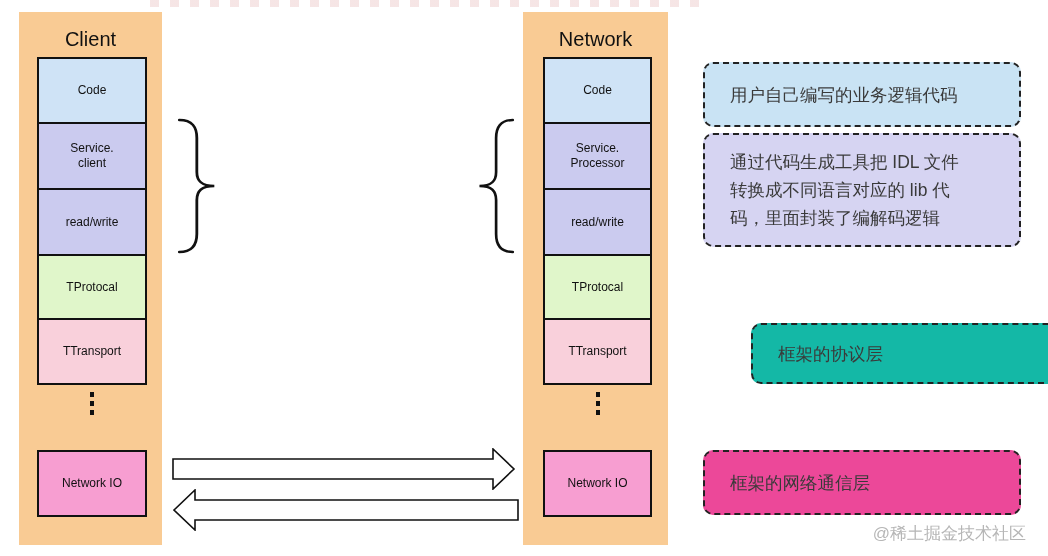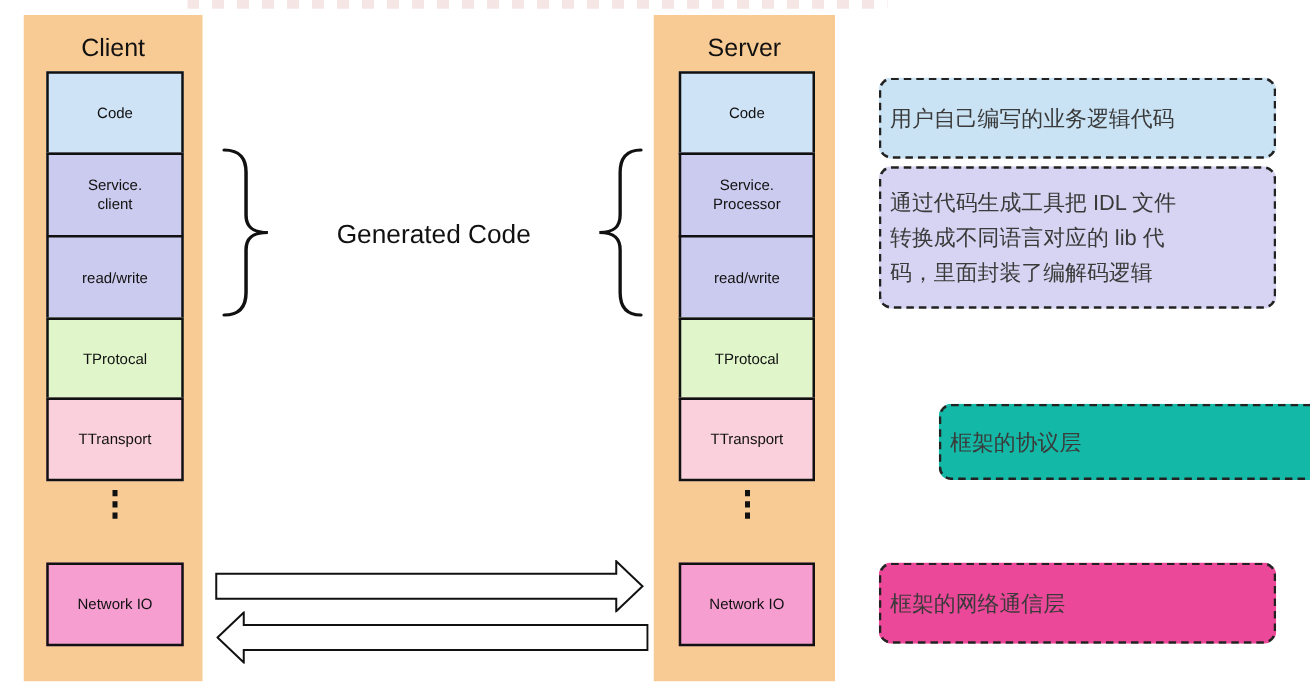--- a/index.html
+++ b/index.html
@@ -75,21 +75,21 @@
   .arrow svg { display: block; width: 100%; height: 100%; }
 
   .annotation {
     position: absolute;
     left: 703px;
     width: 318px;
     border: 2px dashed #222;
     border-radius: 10px;
     display: flex;
     align-items: center;
-    padding-left: 7px;
+    padding-left: 25px;
     padding-right: 10px;
     font-size: 17.5px;
     line-height: 28px;
     color: #3a3a3a;
     white-space: pre-line;
   }
 
   .watermark {
     position: absolute;
     right: 22px; bottom: 11px;
@@ -114,42 +114,41 @@
   <div class="stack-box" style="left: 37px; top: 254px; width: 110px; height: 66px; background: rgb(224, 246, 202);">TProtocal</div>
   <div class="stack-box" style="left: 37px; top: 318px; width: 110px; height: 67px; background: rgb(249, 208, 219);">TTransport</div>
   <div class="dots" style="left:37px; top:392px; width:110px;">
     <span class="dot"></span>
       <span class="dot"></span>
       <span class="dot"></span>
   </div>
   <div class="stack-box" style="left: 37px; top: 450px; width: 110px; height: 67px; background: rgb(247, 158, 209);">Network IO</div>
 
   <div class="panel" style="left: 523px; width: 145px; background: rgb(249, 203, 148);">
-    <div class="panel-title">Server</div>
+    <div class="panel-title">Network</div>
   </div>
   <div class="stack-box" style="left: 543px; top: 57px; width: 109px; height: 67px; background: rgb(207, 227, 246);">Code</div>
   <div class="stack-box" style="left: 543px; top: 122px; width: 109px; height: 68px; background: rgb(203, 203, 239);">Service.
 Processor</div>
   <div class="stack-box" style="left: 543px; top: 188px; width: 109px; height: 68px; background: rgb(203, 203, 239);">read/write</div>
   <div class="stack-box" style="left: 543px; top: 254px; width: 109px; height: 66px; background: rgb(224, 246, 202);">TProtocal</div>
   <div class="stack-box" style="left: 543px; top: 318px; width: 109px; height: 67px; background: rgb(249, 208, 219);">TTransport</div>
   <div class="dots" style="left:543px; top:392px; width:109px;">
     <span class="dot"></span>
       <span class="dot"></span>
       <span class="dot"></span>
   </div>
   <div class="stack-box" style="left: 543px; top: 450px; width: 109px; height: 67px; background: rgb(247, 158, 209);">Network IO</div>
 
   <div class="brace" style="left:177px; top:118px; width:42px; height:136px;">
     <svg viewBox="0 0 36 136" preserveAspectRatio="none">
       <path d="M2,2 C13,2 17,9 17,20 L17,54 C17,63 21,68 32,68 C21,68 17,73 17,82 L17,116 C17,127 13,134 2,134" fill="none" stroke="#111" stroke-width="2.4" stroke-linecap="round"></path>
     </svg>
   </div>
 
-  <div class="center-label">Generated Code</div>
 
   <div class="brace" style="left:475px; top:118px; width:40px; height:136px;">
     <svg viewBox="0 0 36 136" preserveAspectRatio="none">
       <path d="M34,2 C23,2 19,9 19,20 L19,54 C19,63 15,68 4,68 C15,68 19,73 19,82 L19,116 C19,127 23,134 34,134" fill="none" stroke="#111" stroke-width="2.4" stroke-linecap="round"></path>
     </svg>
   </div>
 
   <div class="arrow" style="left:172px; top:448px; width:344px; height:42px;">
     <svg viewBox="0 0 344 42" preserveAspectRatio="none">
       <polygon points="1,11 321,11 321,1 342,21 321,41 321,31 1,31" fill="#ffffff" stroke="#111" stroke-width="1.6" stroke-linejoin="miter"></polygon>
@@ -161,14 +160,15 @@
     </svg>
   </div>
 
   <div class="annotation" style="top: 62px; height: 65px; background: rgb(201, 227, 244);">用户自己编写的业务逻辑代码</div>
   <div class="annotation" style="top: 133px; height: 114px; background: rgb(214, 212, 242);">通过代码生成工具把 IDL 文件
 转换成不同语言对应的 lib 代
 码，里面封装了编解码逻辑</div>
   <div class="annotation" style="top: 323px; height: 61px; background: #14b8a6; margin-left: 48px;">框架的协议层</div>
   <div class="annotation" style="top: 450px; height: 65px; background: #ec4899;">框架的网络通信层</div>
 
+  <div class="watermark">@稀土掘金技术社区</div>
 
 </div>
 
 </body></html>

